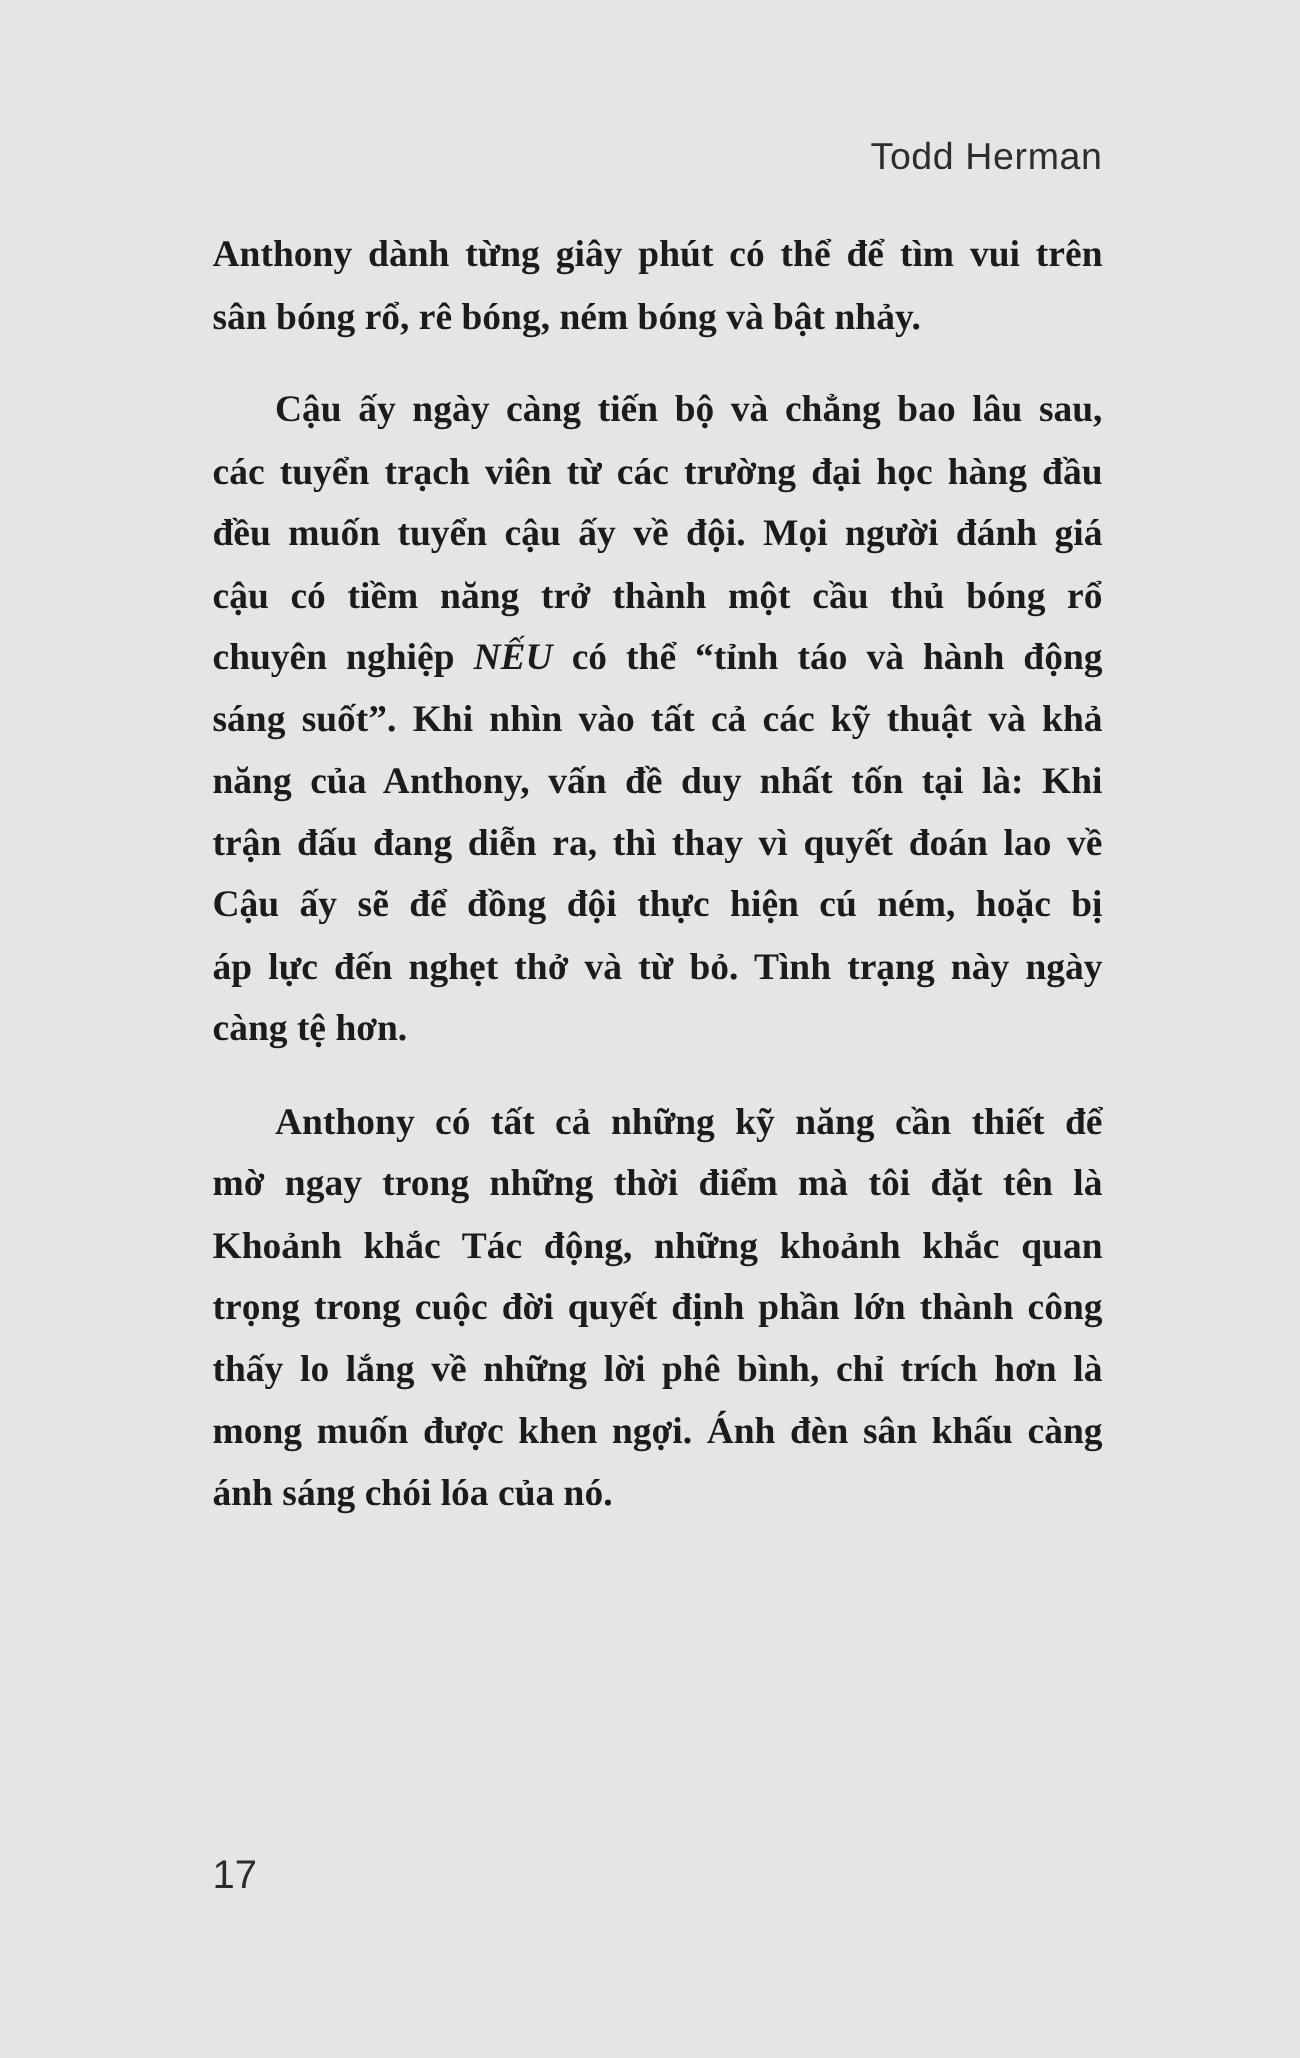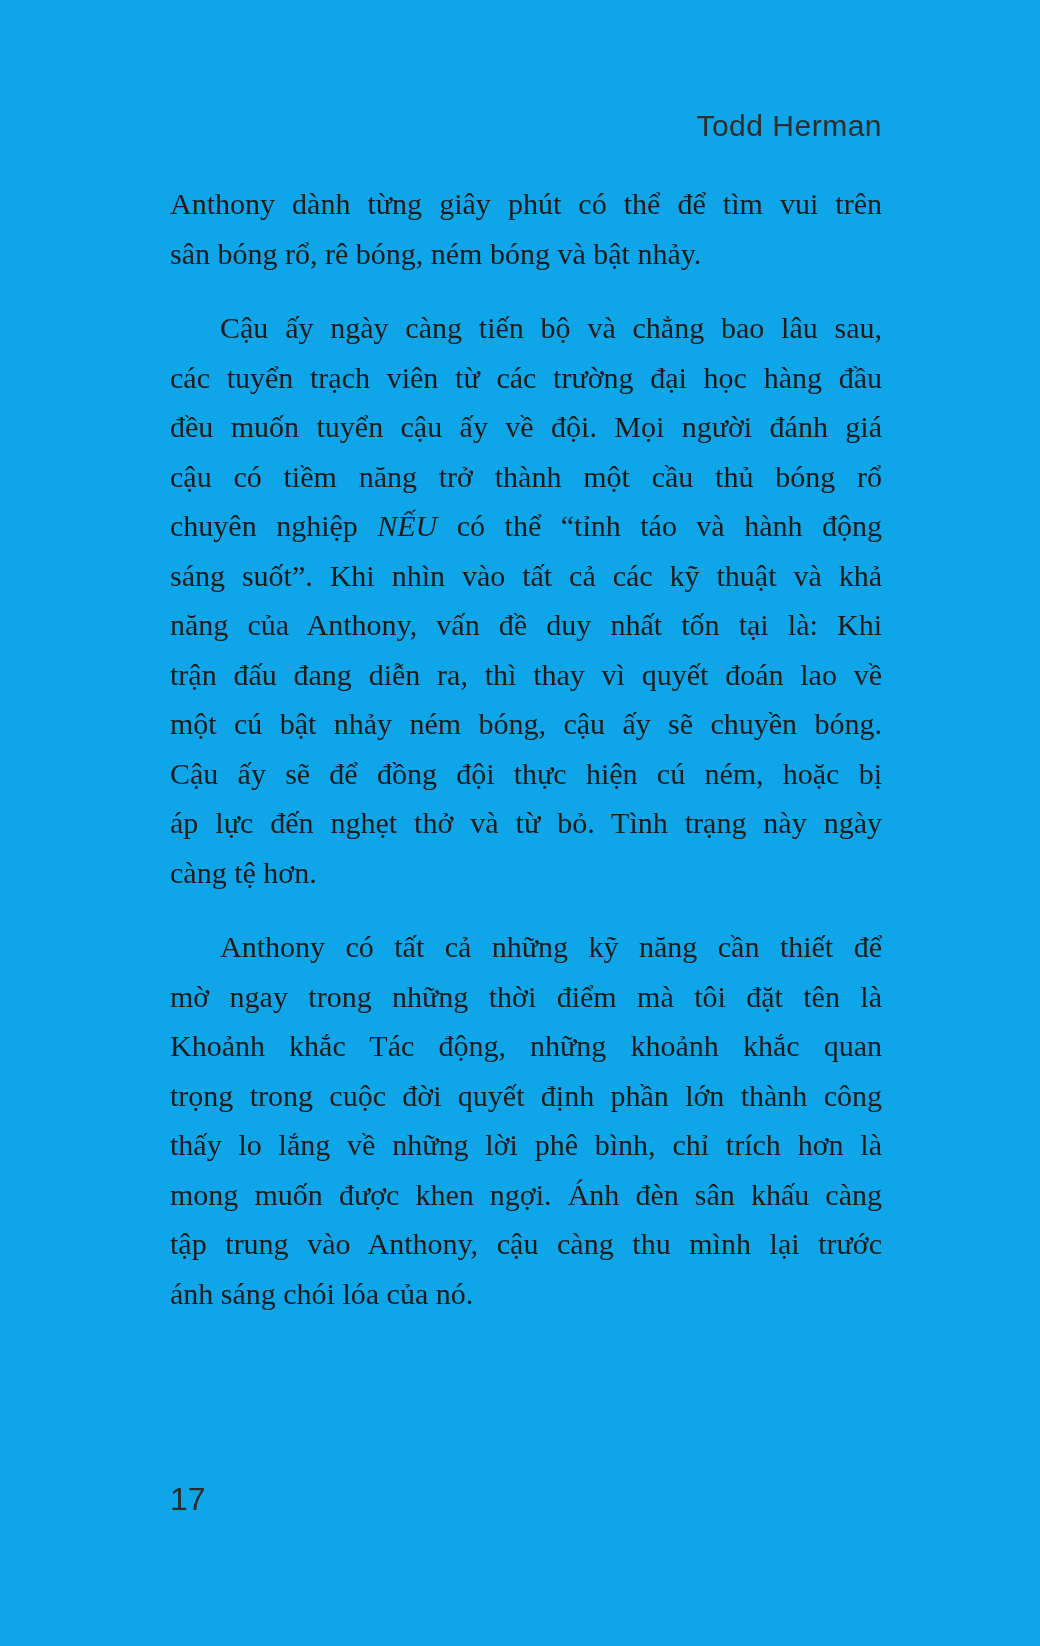--- a/index.html
+++ b/index.html
@@ -4,21 +4,21 @@
 <style>
   html, body {
     margin: 0;
     padding: 0;
     background: #ffffff;
   }
   .page {
     position: relative;
     width: 1040px;
     height: 1646px;
-    background: #0ea5e9;
+    background: #e5e5e5;
     overflow: hidden;
   }
   .running-header {
     position: absolute;
     top: 109px;
     left: 170px;
     width: 712px;
     text-align: right;
     font-family: "Liberation Sans", sans-serif;
     font-size: 30px;
@@ -35,20 +35,21 @@
     font-size: 30px;
     line-height: 49.5px;
     color: #1b1b1b;
   }
   .paragraph + .paragraph {
     margin-top: 25px;
   }
   .line {
     text-align: justify;
     text-align-last: justify;
+    font-weight: bold;
   }
   .line.ll {
     text-align-last: left;
   }
   .line.indent {
     padding-left: 50px;
   }
   .if {
     font-style: italic;
   }
@@ -82,34 +83,32 @@
 
     <div class="paragraph">
       <div class="line jl indent">Cậu ấy ngày càng tiến bộ và chẳng bao lâu sau,</div>
       <div class="line jl">các tuyển trạch viên từ các trường đại học hàng đầu</div>
       <div class="line jl">đều muốn tuyển cậu ấy về đội. Mọi người đánh giá</div>
       <div class="line jl">cậu có tiềm năng trở thành một cầu thủ bóng rổ</div>
       <div class="line jl"><span>chuyên nghiệp </span><em class="if">NẾU</em><span> có thể “tỉnh táo và hành động</span></div>
       <div class="line jl">sáng suốt”. Khi nhìn vào tất cả các kỹ thuật và khả</div>
       <div class="line jl">năng của Anthony, vấn đề duy nhất tốn tại là: Khi</div>
       <div class="line jl">trận đấu đang diễn ra, thì thay vì quyết đoán lao về</div>
-      <div class="line jl">một cú bật nhảy ném bóng, cậu ấy sẽ chuyền bóng.</div>
       <div class="line jl">Cậu ấy sẽ để đồng đội thực hiện cú ném, hoặc bị</div>
       <div class="line jl">áp lực đến nghẹt thở và từ bỏ. Tình trạng này ngày</div>
       <div class="line ll">càng tệ hơn.</div>
     </div>
 
     <div class="paragraph">
       <div class="line jl indent">Anthony có tất cả những kỹ năng cần thiết để</div>
       <div class="line jl">mờ ngay trong những thời điểm mà tôi đặt tên là</div>
       <div class="line jl">Khoảnh khắc Tác động, những khoảnh khắc quan</div>
       <div class="line jl">trọng trong cuộc đời quyết định phần lớn thành công</div>
       <div class="line jl">thấy lo lắng về những lời phê bình, chỉ trích hơn là</div>
       <div class="line jl">mong muốn được khen ngợi. Ánh đèn sân khấu càng</div>
-      <div class="line jl">tập trung vào Anthony, cậu càng thu mình lại trước</div>
       <div class="line ll">ánh sáng chói lóa của nó.</div>
     </div>
 
   </main>
 
   <div class="page-number">17</div>
 
 </div>
 
 </body></html>

